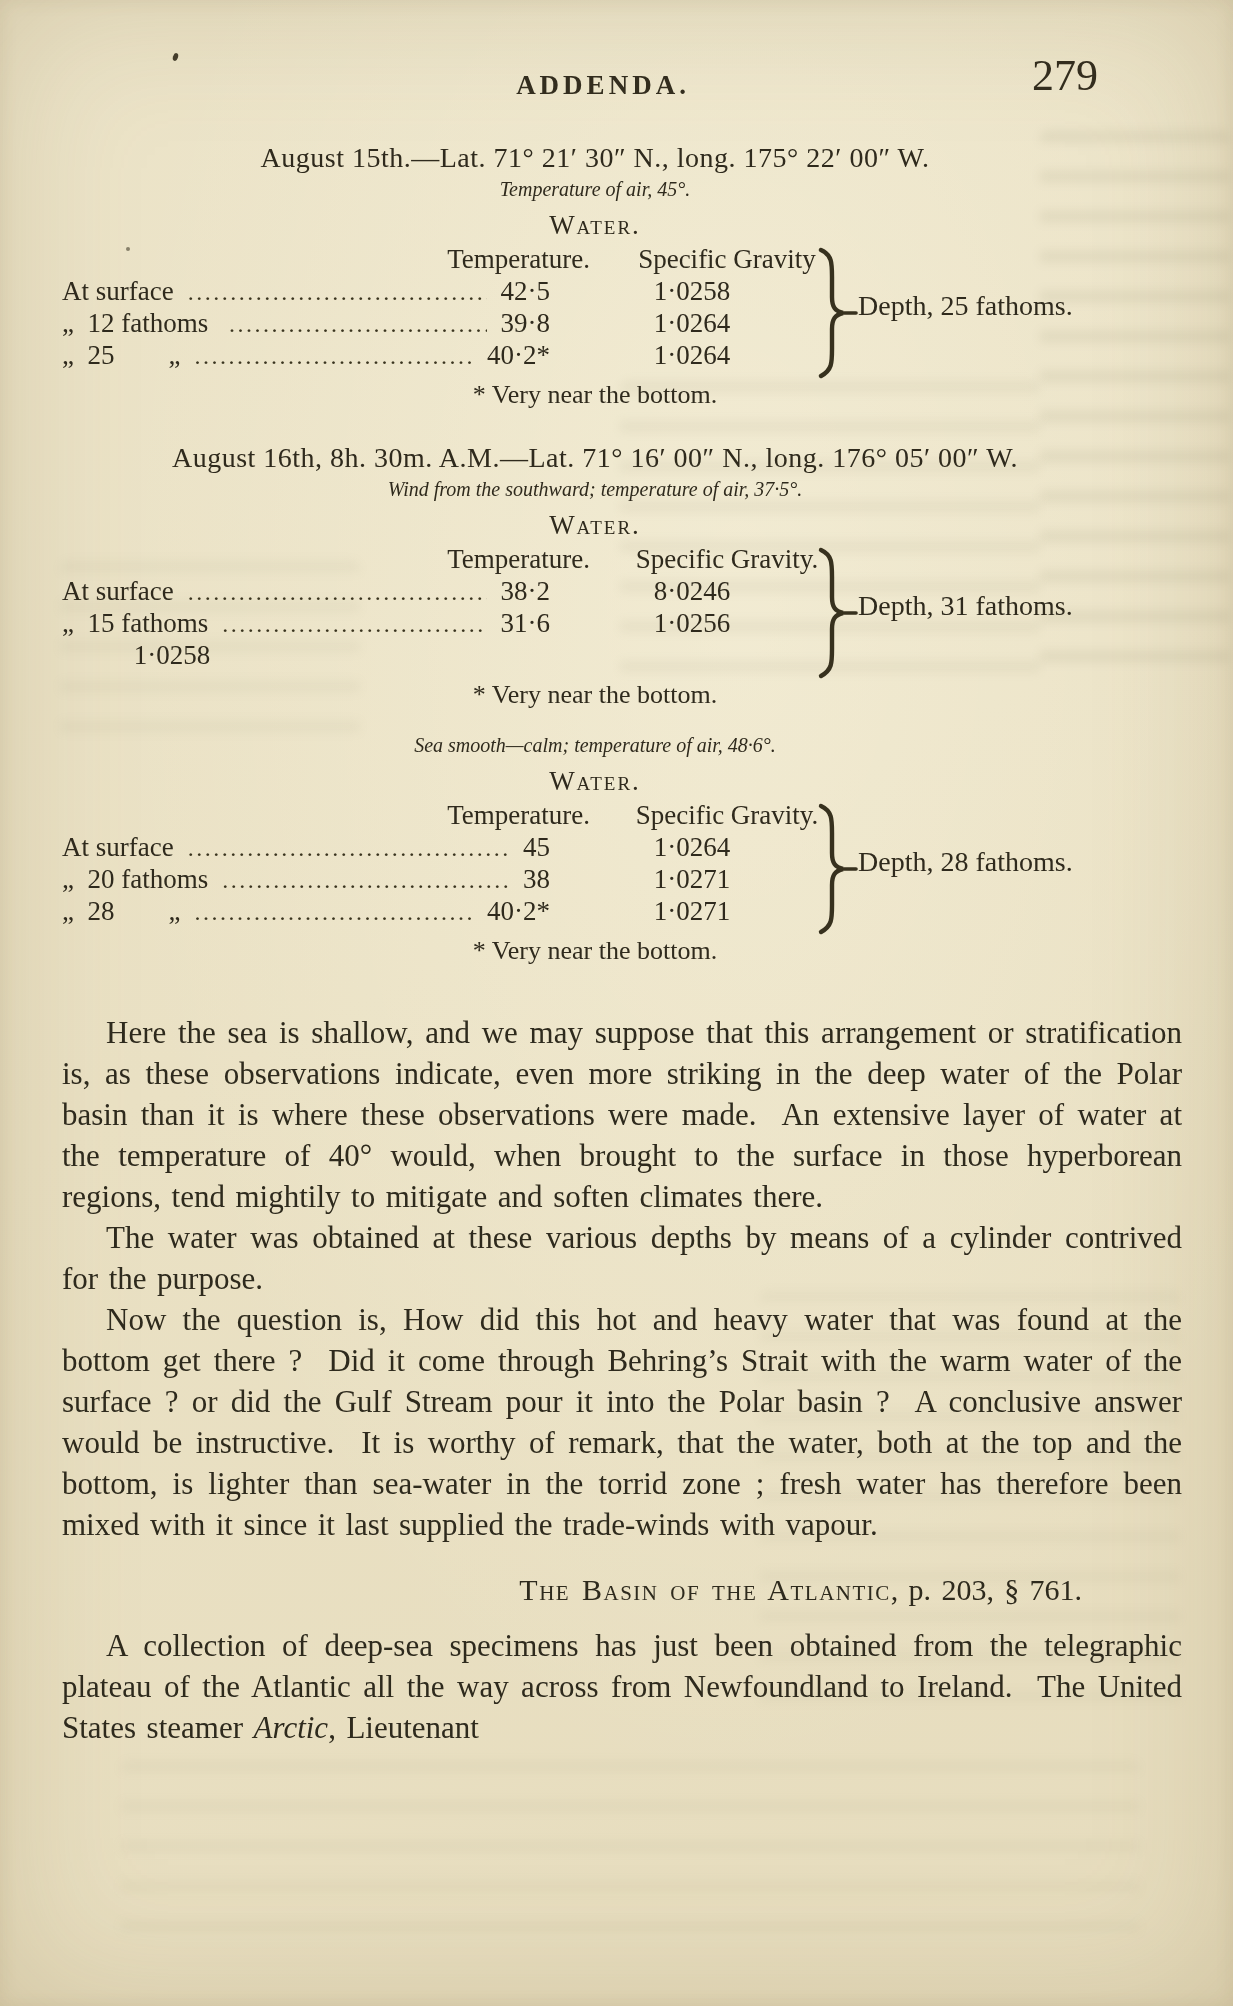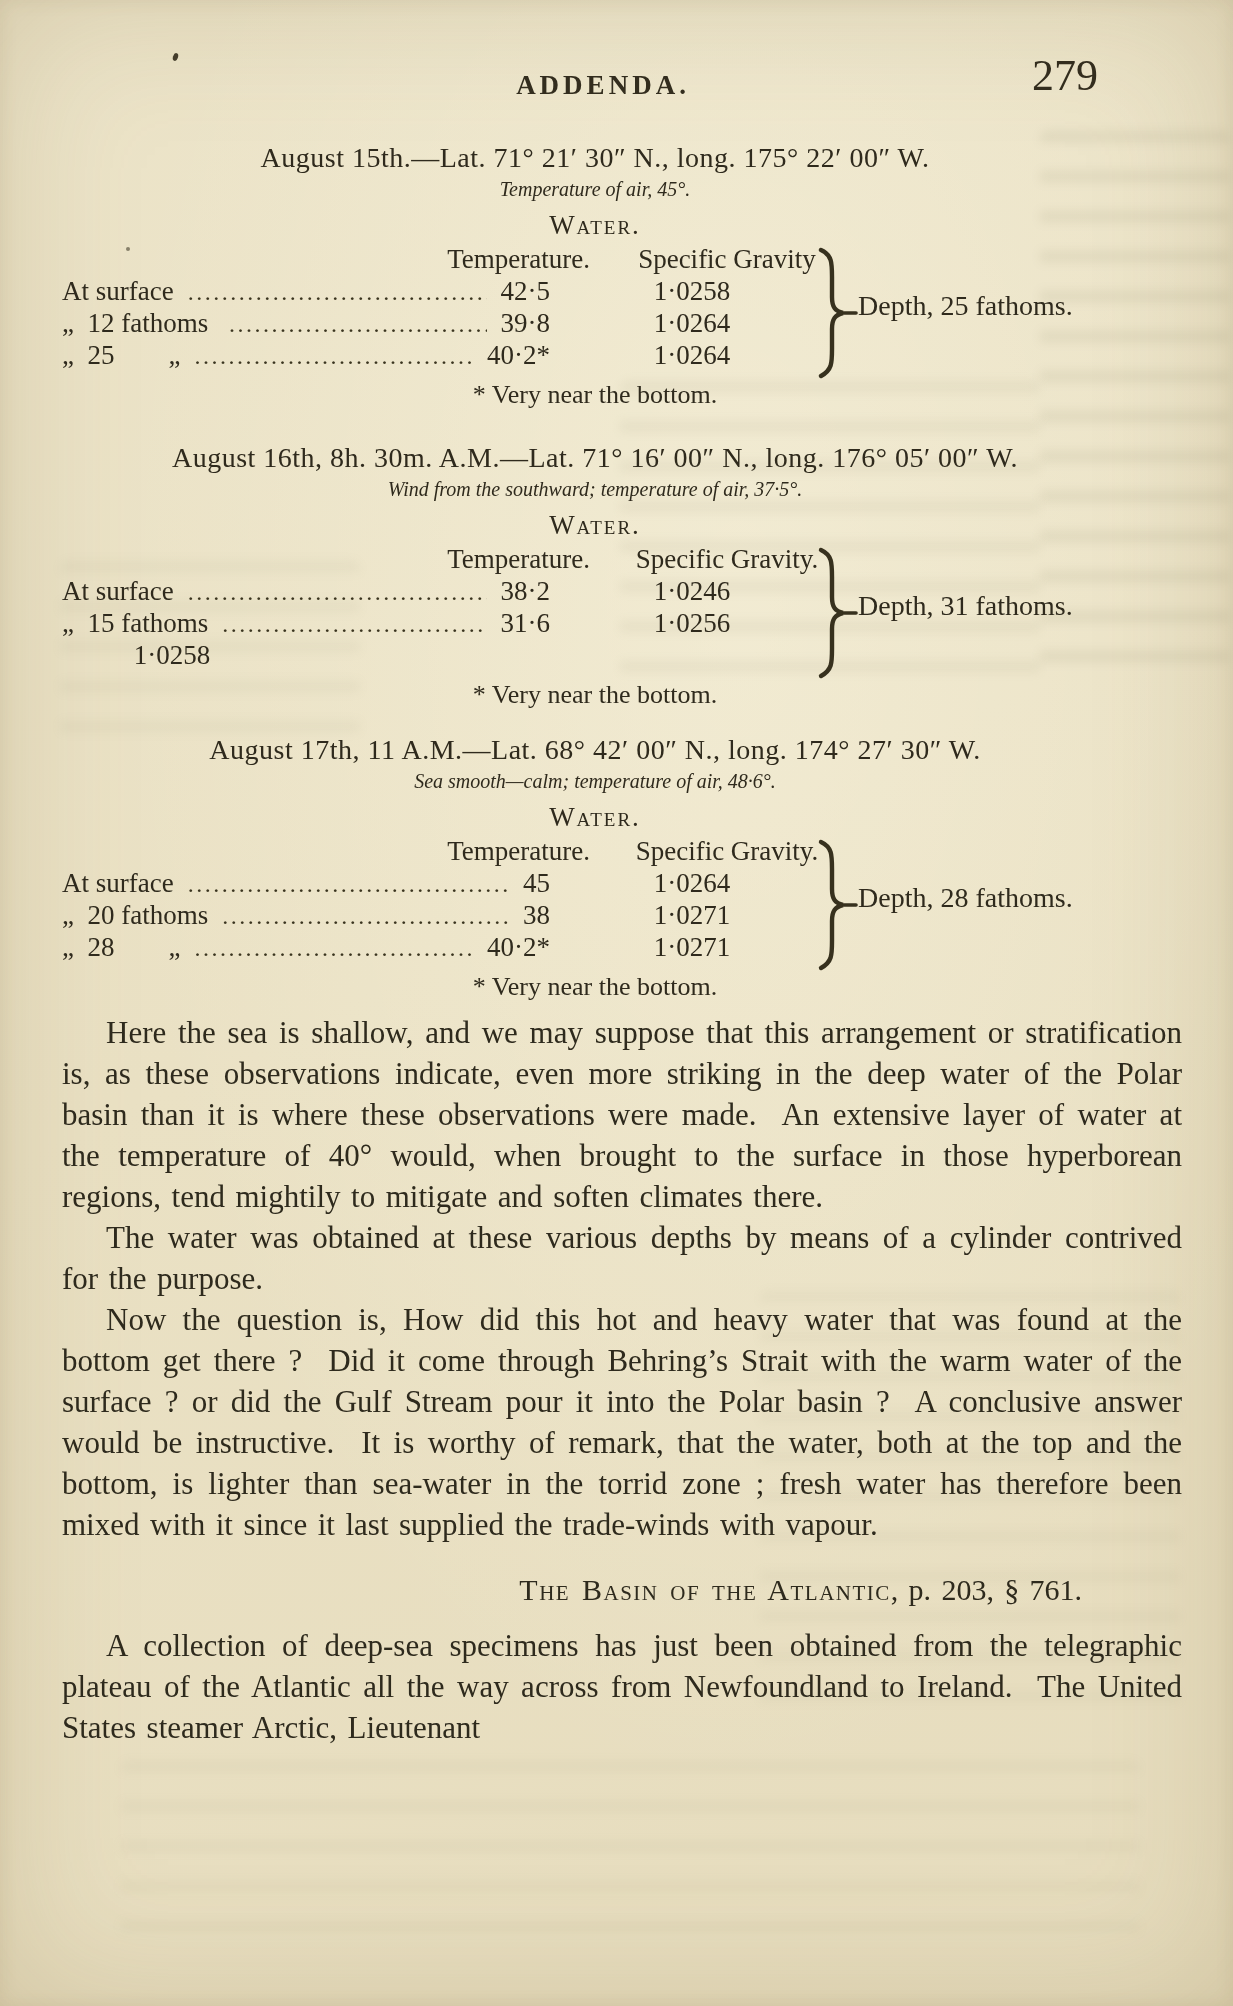--- a/index.html
+++ b/index.html
@@ -56,21 +56,21 @@
     position:absolute; top:1012px; left:62px; width:1120px;
     font-size:31px; line-height:41px; text-align:justify;
     word-spacing:.09em; color:#2e2a1d;
   }
   .bodytext p{margin:0; text-indent:44px; white-space:pre-wrap;}
   .sec-head{
     margin:24px 0 15px 0; text-align:right; padding-right:100px;
     font-size:30px; white-space:nowrap;
   }
   .sc{font-variant:small-caps; letter-spacing:1.5px;}
-  .it{}
+  .it{font-style:italic;}
 </style>
 </head>
 <body>
 
 <div class="page">
 
   <div class="ghost" style="left:1040px;top:130px;width:190px;height:560px;"></div>
   <div class="ghost" style="left:620px;top:380px;width:420px;height:300px;opacity:.30;"></div>
   <div class="ghost" style="left:60px;top:560px;width:300px;height:180px;opacity:.25;"></div>
   <div class="ghost" style="left:760px;top:1290px;width:420px;height:420px;opacity:.22;"></div>
@@ -133,21 +133,21 @@
       <div class="t-head">
         <span class="h-temp">Temperature.</span>
         <span class="h-grav">Specific Gravity.</span>
       </div>
       <div class="t-row">
         <span class="t-zone">
             <span class="t-label">At surface</span>
             <span class="t-dots"></span>
             <span class="t-temp">38·2</span>
           </span>
-        <span class="t-grav">1·0246</span>
+        <span class="t-grav">8·0246</span>
       </div>
       <div class="t-row">
         <span class="t-zone">
             <span class="t-label">„  15 fathoms</span>
             <span class="t-dots"></span>
             <span class="t-temp">31·6</span>
           </span>
         <span class="t-grav">1·0256</span>
       </div>
       <div class="t-row">
@@ -158,21 +158,20 @@
           <path d="M7 4 C18 9 18 17 18 31 L18 51 C18 61 21 65 29 67 C21 69 18 73 18 83 L18 103 C18 117 18 124 7 130" fill="none" stroke="#37311e" stroke-width="4.4" stroke-linecap="round"></path>
           <path d="M30 67 L42 67" fill="none" stroke="#37311e" stroke-width="3.6" stroke-linecap="round"></path>
         </svg>
       </div>
       <div class="t-depth">Depth, 31 fathoms.</div>
     </div>
     <div class="t-foot">* Very near the bottom.</div>
   </div>
 
   <div class="obs obs-3">
-    <div class="obs-date">August 17th, 11 A.M.—Lat. 68° 42′ 00″ N., long. 174° 27′ 30″ W.</div>
     <div class="obs-cond">Sea smooth—calm; temperature of air, 48·6°.</div>
     <div class="obs-water">Water.</div>
     <div class="tbl">
       <div class="t-head">
         <span class="h-temp">Temperature.</span>
         <span class="h-grav">Specific Gravity.</span>
       </div>
       <div class="t-row">
         <span class="t-zone">
             <span class="t-label">At surface</span>

